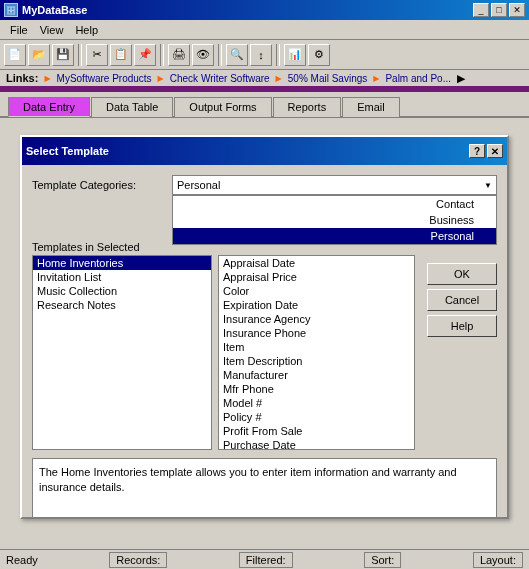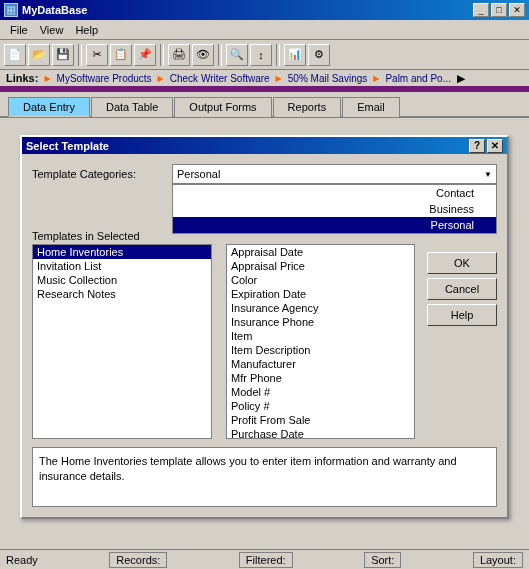--- a/index.html
+++ b/index.html
@@ -141,21 +141,21 @@
       padding: 3px 14px;
       background: #d4d0c8;
       border: 1px solid #808080;
       border-bottom: none;
       font-size: 11px;
       cursor: pointer;
       position: relative;
       top: 1px;
     }
     .main-tab.active {
-      background: #7dd3fc;
+      background: #d946ef;
       border-bottom: 1px solid #d4d0c8;
       z-index: 2;
       font-weight: normal;
     }
 
     
     .modal-overlay {
       position: absolute;
       top: 135px;
       left: 20px;
@@ -164,21 +164,21 @@
       background: #d4d0c8;
       border: 2px solid #ffffff;
       border-right-color: #808080;
       border-bottom-color: #808080;
       box-shadow: 2px 2px 4px rgba(0,0,0,0.3);
       z-index: 10;
     }
     .modal-title-bar {
       background: linear-gradient(to right, #000080, #1084d0);
       color: white;
-      height: 17px;
+      height: 28px;
       display: flex;
       align-items: center;
       justify-content: space-between;
       padding: 0 4px;
     }
     .modal-title-text { font-size: 11px; font-weight: bold; }
     .modal-title-btns { display: flex; gap: 2px; }
     .modal-title-btn {
       width: 16px;
       height: 14px;
@@ -436,21 +436,21 @@
             <div class="dropdown-option">Contact</div>
             <div class="dropdown-option">Business</div>
             <div class="dropdown-option selected">Personal</div>
           </div>
         </div>
       </div>
 
       <div style="display:flex; gap:6px; margin-top:46px;">
         <div style="flex:1;">
           <div class="pane-label">Templates in Selected</div>
-          <div style="display:flex; gap:14px;">
+          <div style="display:flex; gap:6px;">
 
             <div class="list-box list-box-left">
               <div class="list-item selected">Home Inventories</div>
               <div class="list-item">Invitation List</div>
               <div class="list-item">Music Collection</div>
               <div class="list-item">Research Notes</div>
             </div>
 
             <div class="list-box list-box-right">
               <div class="list-item">Appraisal Date</div>

